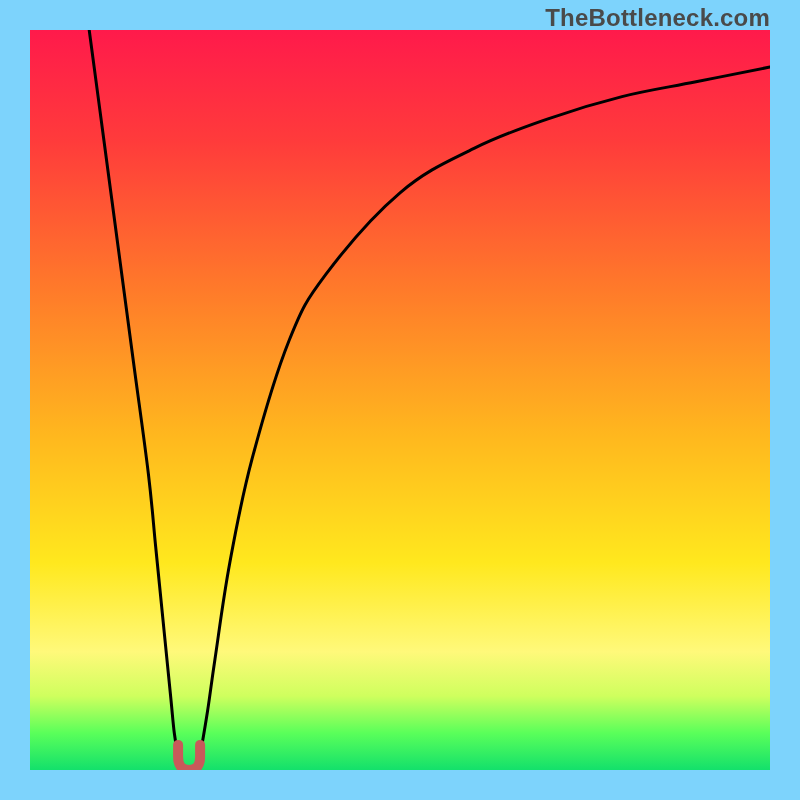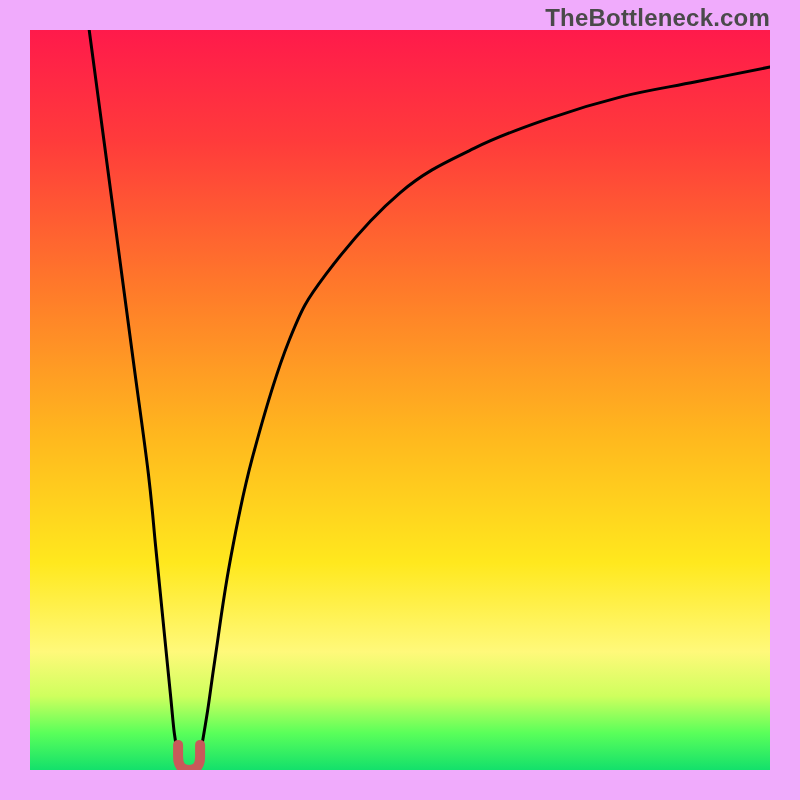--- a/index.html
+++ b/index.html
@@ -9,21 +9,21 @@
     height: 800px;
     overflow: hidden;
     background: #000;
     font-family: Arial, Helvetica, sans-serif;
   }
   .frame {
     position: absolute;
     top: 0; left: 0;
     width: 800px;
     height: 800px;
-    background: #f0abfc;
+    background: #7dd3fc;
     text-align: center;
   }
   .plot-area {
     position: absolute;
     top: 30px;
     left: 30px;
     width: 740px;
     height: 740px;
     overflow: hidden;
   }

